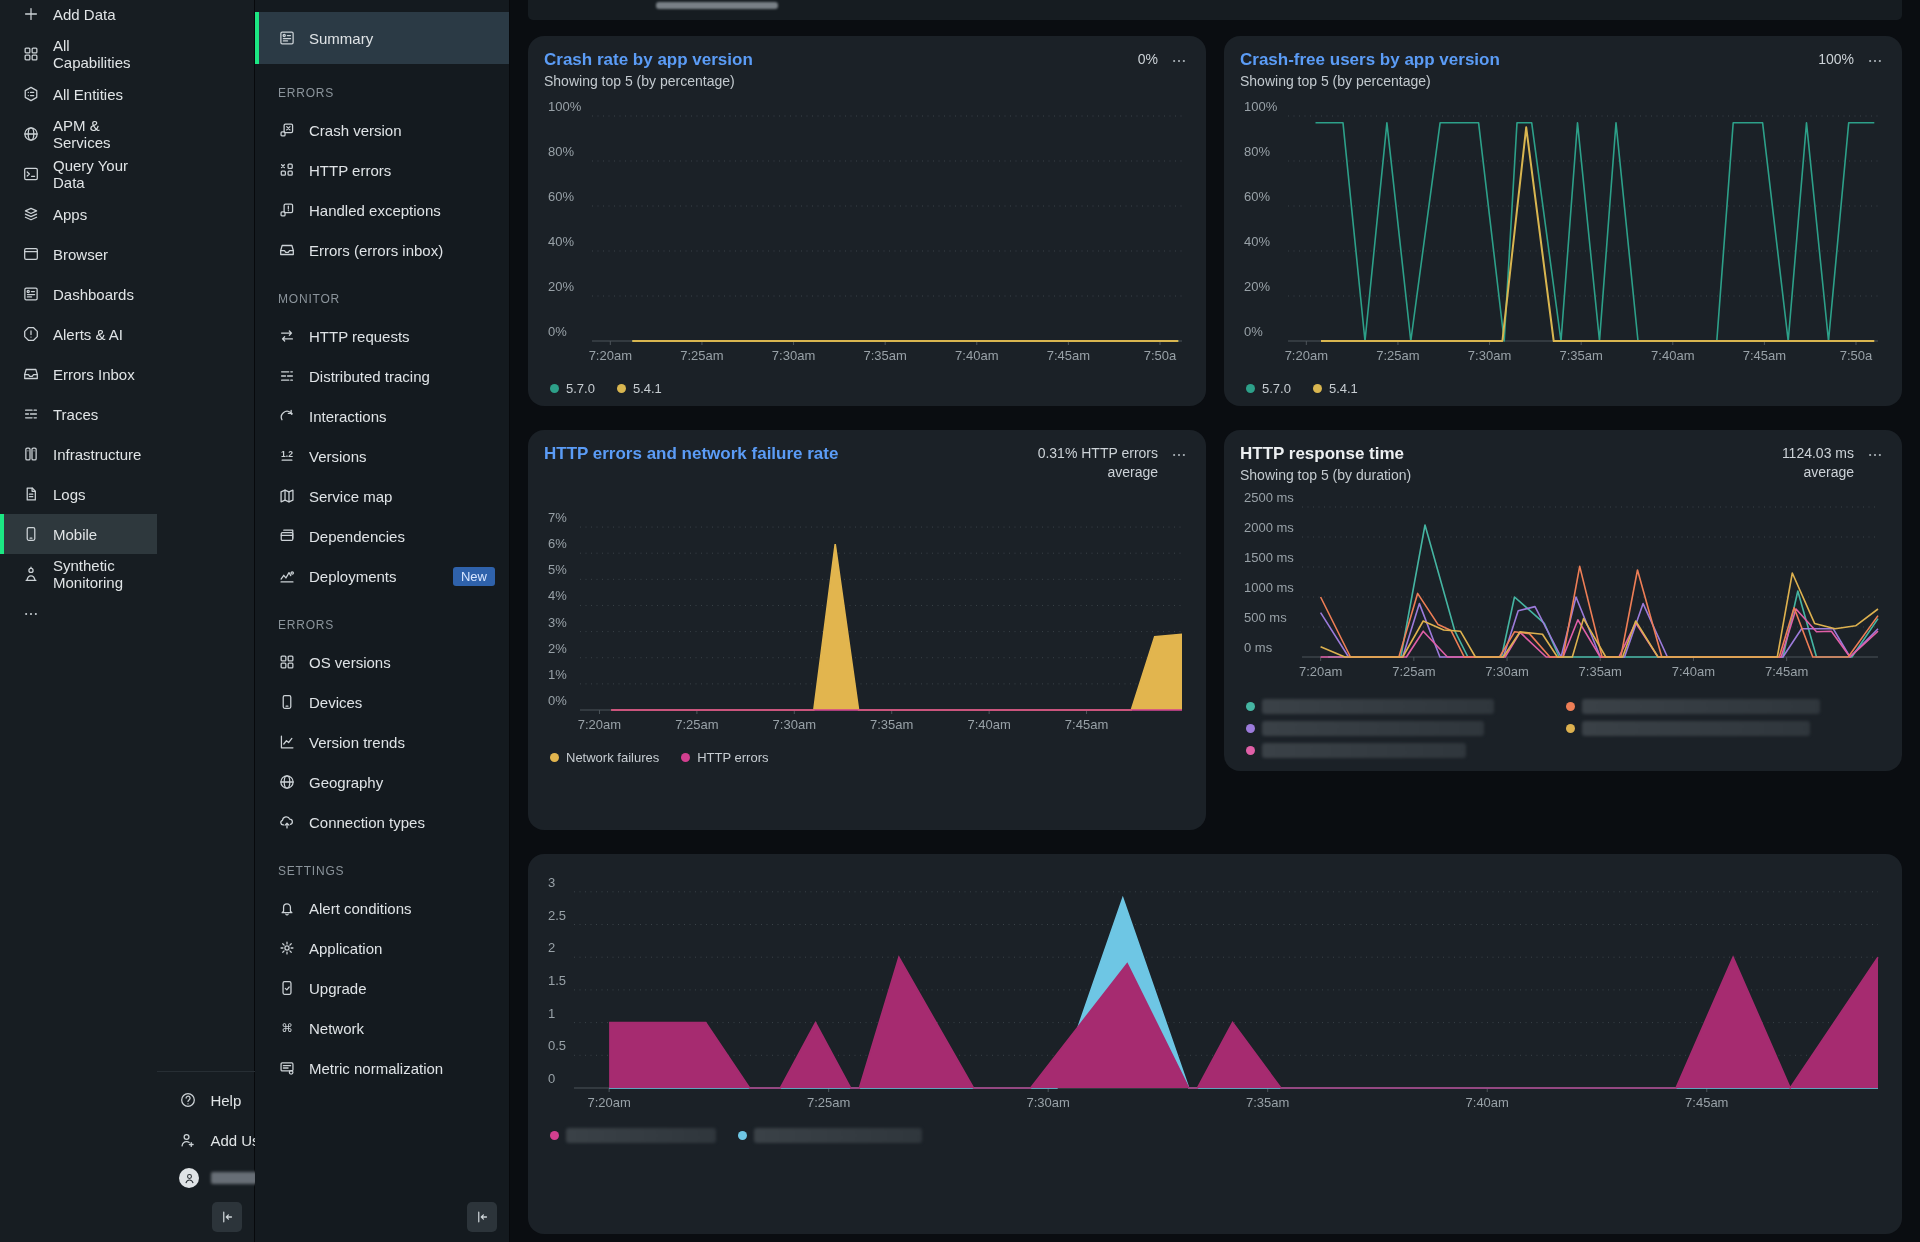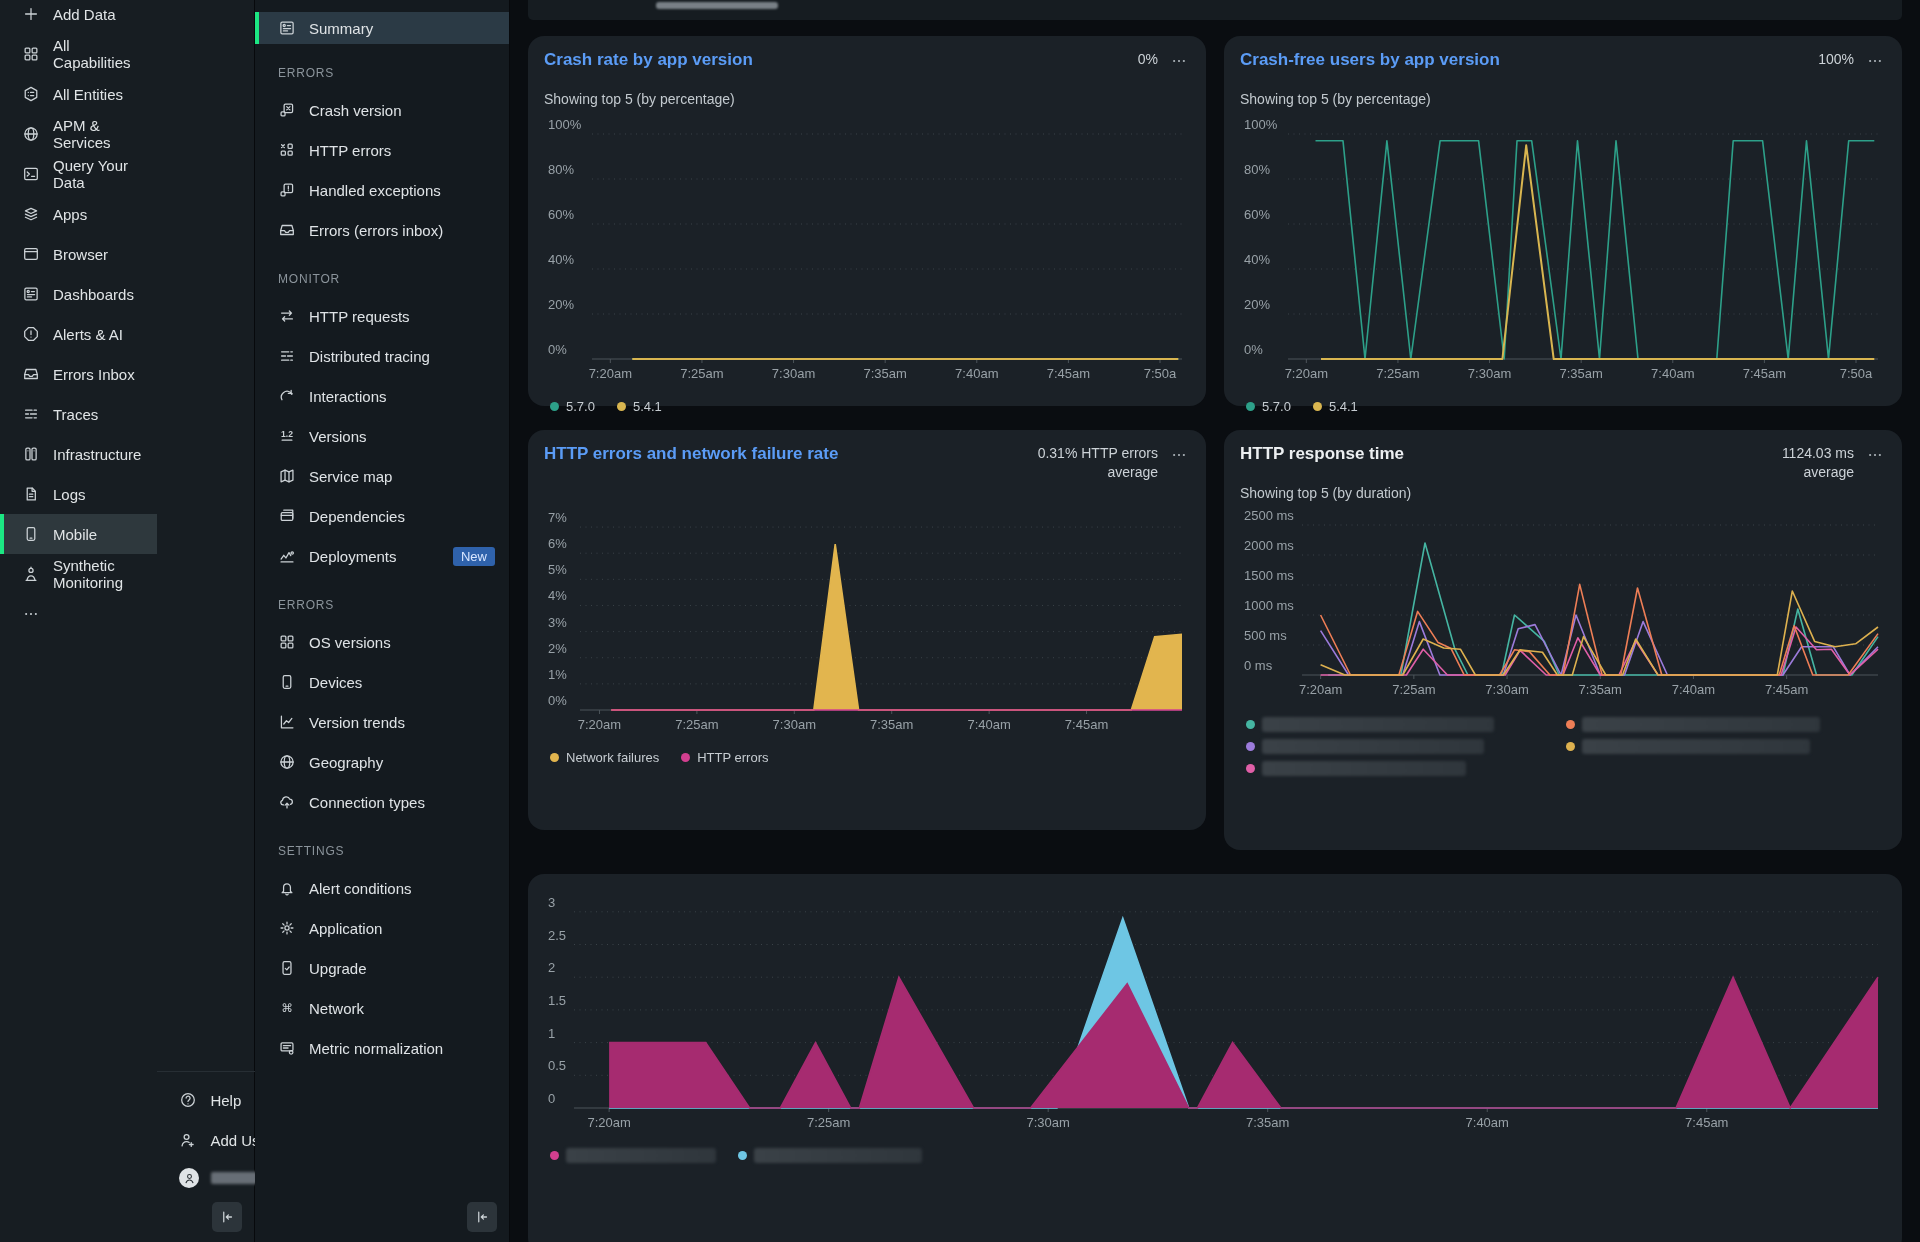--- a/index.html
+++ b/index.html
@@ -17,36 +17,36 @@
   .user-row{display:flex;align-items:center;gap:12px;height:36px;padding:0 22px;cursor:pointer}
   .avatar{width:20px;height:20px;border-radius:50%;background:#dfe3e6;color:#2b3136;display:flex;align-items:center;justify-content:center;flex:none}
   .avatar svg{width:13px;height:13px}
   .name-blur{width:92px;height:12px;background:#767d85;border-radius:2px;filter:blur(1.6px);opacity:.85}
   .collapse-btn{position:absolute;right:12px;bottom:10px;width:30px;height:30px;border-radius:5px;border:none;background:#2c343a;color:#cdd3d7;display:flex;align-items:center;justify-content:center;cursor:pointer}
   .collapse-btn svg{width:16px;height:16px}
   
   .subnav{width:255px;background:#141a1f;position:relative;flex:none;border-right:1px solid #07090c;padding-top:12px;box-sizing:border-box}
   .sub-item{display:flex;align-items:center;gap:13px;height:40px;padding:0 14px 0 23px;font-size:15px;color:#dfe3e6;cursor:pointer}
   .sub-item .icon{color:#ccd2d6;flex:none;display:flex}
-  .sub-item.sel{background:#2b3a45;border-left:4px solid #1ce783;padding-left:19px;height:32px}
+  .sub-item.sel{background:#2b3a45;border-left:4px solid #1ce783;padding-left:19px;height:52px}
   .sec-head{font-size:12px;letter-spacing:.8px;color:#8b949b;margin:22px 0 10px;padding:0 23px}
   .badge-new{margin-left:auto;background:#2f62ab;color:#d8e6ff;font-size:13px;padding:2px 8px;border-radius:3px}
   
   .icon svg{width:18px;height:18px;display:block;fill:none;stroke:currentColor;stroke-width:1.4;stroke-linecap:round;stroke-linejoin:round}
   
   .main{flex:1;padding:0 18px;overflow:hidden}
   .strip-top{height:20px;background:#161c21;border-radius:0 0 5px 5px;position:relative;margin-bottom:16px}
   .pill-blur{position:absolute;left:128px;top:2px;width:122px;height:7px;border-radius:3px;background:#99a1a8;opacity:.75;filter:blur(1px)}
   .charts-grid{display:grid;grid-template-columns:1fr 1fr;gap:24px 18px}
   .panel{background:#1b2127;border-radius:16px;padding:14px 16px;box-sizing:border-box;display:flex;flex-direction:column}
   .panel.full{grid-column:1/-1}
   .panel-head{display:flex;justify-content:space-between;align-items:flex-start;margin-bottom:6px}
   .p-title{font-size:17px;font-weight:bold;color:#eceff1}
   .p-title.link{color:#5b9cf6;cursor:pointer}
-  .p-sub{font-size:14px;color:#c3cacf;margin-top:21px}
+  .p-sub{font-size:14px;color:#c3cacf;margin-top:3px}
   .p-right{display:flex;align-items:flex-start;gap:10px}
   .p-values{text-align:right;font-size:14px;color:#ccd2d7;line-height:1.35}
   .menu-btn{background:none;border:none;color:#aeb5bb;cursor:pointer;padding:2px}
   .menu-btn svg{width:18px;height:18px}
   .legend-row{display:flex;gap:22px;align-items:center;margin-top:6px;padding-left:6px}
   .leg-item{display:flex;align-items:center;gap:7px;font-size:13px;color:#c6ccd1}
   .dot{width:9px;height:9px;border-radius:50%;flex:none}
   .redacted{height:15px;border-radius:3px;background:linear-gradient(90deg,#3a4147,#2f363c);filter:blur(1.4px)}
   .leg-cols{display:flex;margin-top:8px;padding-left:6px}
   .leg-col{width:50%;display:flex;flex-direction:column;gap:7px}
@@ -648,21 +648,21 @@
             <div class="leg-item">
               <span class="dot" style="background: rgb(226, 181, 78);"></span>
               <span>Network failures</span>
             </div>
             <div class="leg-item">
               <span class="dot" style="background: rgb(210, 63, 143);"></span>
               <span>HTTP errors</span>
             </div>
           </div>
         </div>
-        <div class="panel" style="height: 420px;">
+        <div class="panel" style="height: 341px;">
           <div class="panel-head">
             <div>
               <div class="p-title">HTTP response time</div>
               <div class="p-sub">Showing top 5 (by duration)</div>
             </div>
             <div class="p-right">
               <div class="p-values">
                 <div>1124.03 ms</div>
                 <div>average</div>
               </div>

